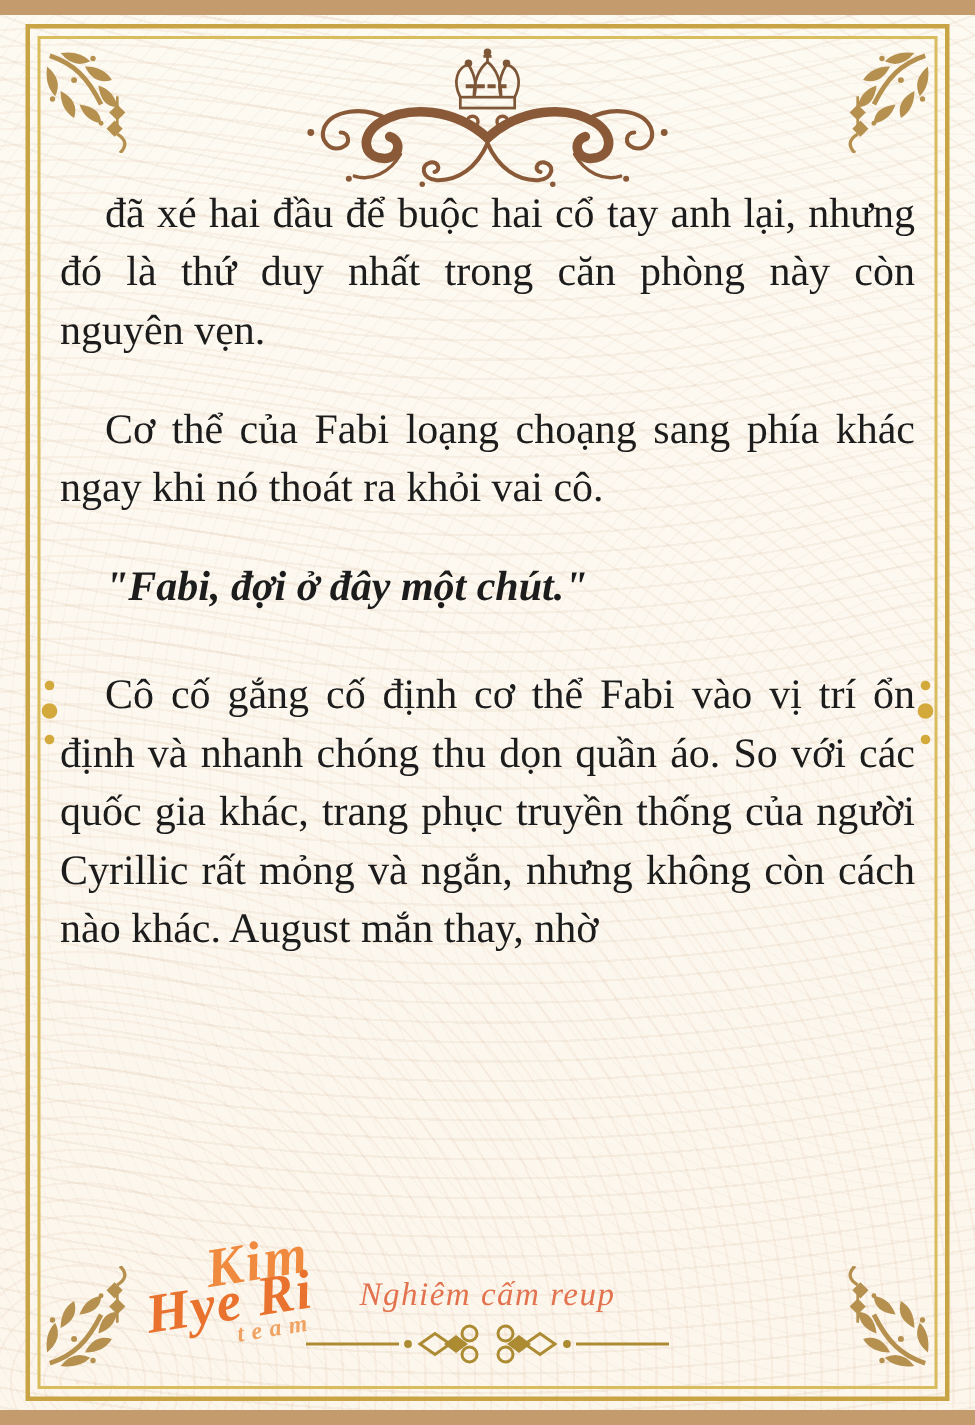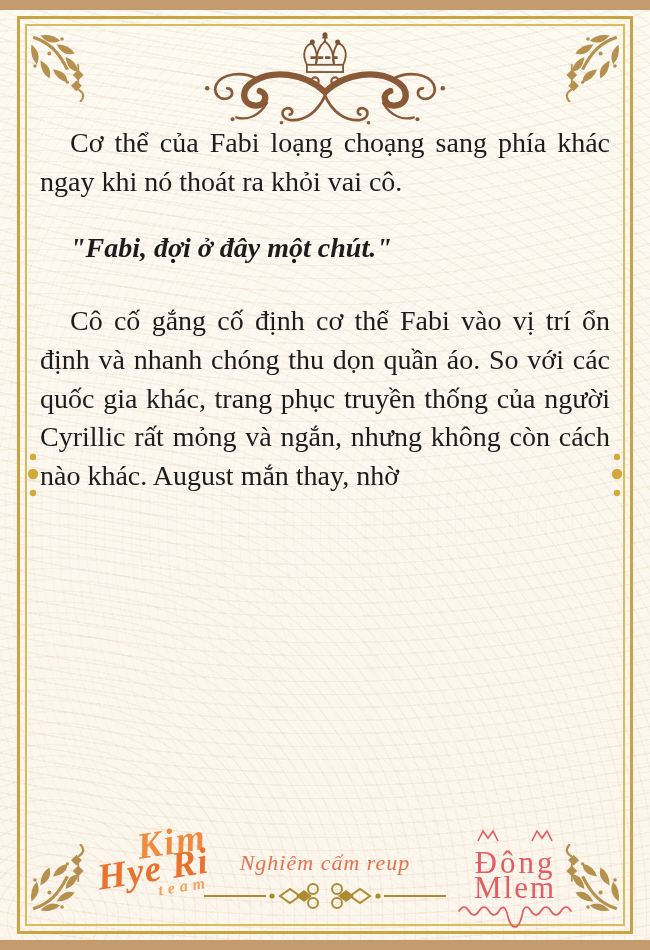--- a/index.html
+++ b/index.html
@@ -147,20 +147,21 @@
     <circle cx="6" cy="24" r="5.2" fill="#d4a93c"></circle>
     <circle cx="6" cy="43" r="3.2" fill="#d4a93c"></circle>
   </svg>
   <svg class="edge-dots edge-dots-right" width="12" height="52" viewBox="0 0 12 52">
     <circle cx="6" cy="7" r="3.2" fill="#d4a93c"></circle>
     <circle cx="6" cy="24" r="5.2" fill="#d4a93c"></circle>
     <circle cx="6" cy="43" r="3.2" fill="#d4a93c"></circle>
   </svg>
 
   <div class="text-block">
+    <p>đã xé hai đầu để buộc hai cổ tay anh lại, nhưng đó là thứ duy nhất trong căn phòng này còn nguyên vẹn.</p>
     <p>Cơ thể của Fabi loạng choạng sang phía khác ngay khi nó thoát ra khỏi vai cô.</p>
     <p class="para-quote">"Fabi, đợi ở đây một chút."</p>
     <p>Cô cố gắng cố định cơ thể Fabi vào vị trí ổn định và nhanh chóng thu dọn quần áo. So với các quốc gia khác, trang phục truyền thống của người Cyrillic rất mỏng và ngắn, nhưng không còn cách nào khác. August mắn thay, nhờ</p>
   </div>
 
   <div class="footer">
 
     <div class="logo-khr">
       <div class="khr-l1">Kim</div>
       <div class="khr-l2">Hye Ri</div>
@@ -182,28 +183,15 @@
         </g>
         <g fill="#ad8b33" stroke="none">
           <circle cx="72" cy="17" r="2.6"></circle>
             <circle cx="178" cy="17" r="2.6"></circle>
           <path d="M96 17 l8 -6 8 6 -8 6z"></path>
           <path d="M138 17 l8 -6 8 6 -8 6z"></path>
         </g>
       </svg>
     </div>
 
-    <div class="logo-dm">
-      <svg class="dm-ears" width="110" height="16" viewBox="0 0 110 16">
-        <g fill="none" stroke="#e25c63" stroke-width="1.6">
-          <path d="M18 13 L23 3 L28 10 L33 3 L38 13"></path>
-          <path d="M72 13 L77 3 L82 10 L87 3 L92 13"></path>
-        </g>
-      </svg>
-      <div class="dm-l1">Đông</div>
-      <div class="dm-l2">Mlem</div>
-      <svg class="dm-squiggle" width="116" height="26" viewBox="0 0 116 26">
-        <path d="M2 8 q5 -8 10 0 q5 8 10 0 q5 -8 10 0 q5 8 10 0 q5 -8 8 2 q3 14 8 14 q5 0 8 -16 q3 -8 8 0 q5 8 10 0 q5 -8 10 0 q5 8 10 0 q5 -8 10 0" fill="none" stroke="#e25c63" stroke-width="1.7" stroke-linecap="round"></path>
-      </svg>
-    </div>
 
   </div>
 </div>
 
 </body></html>

